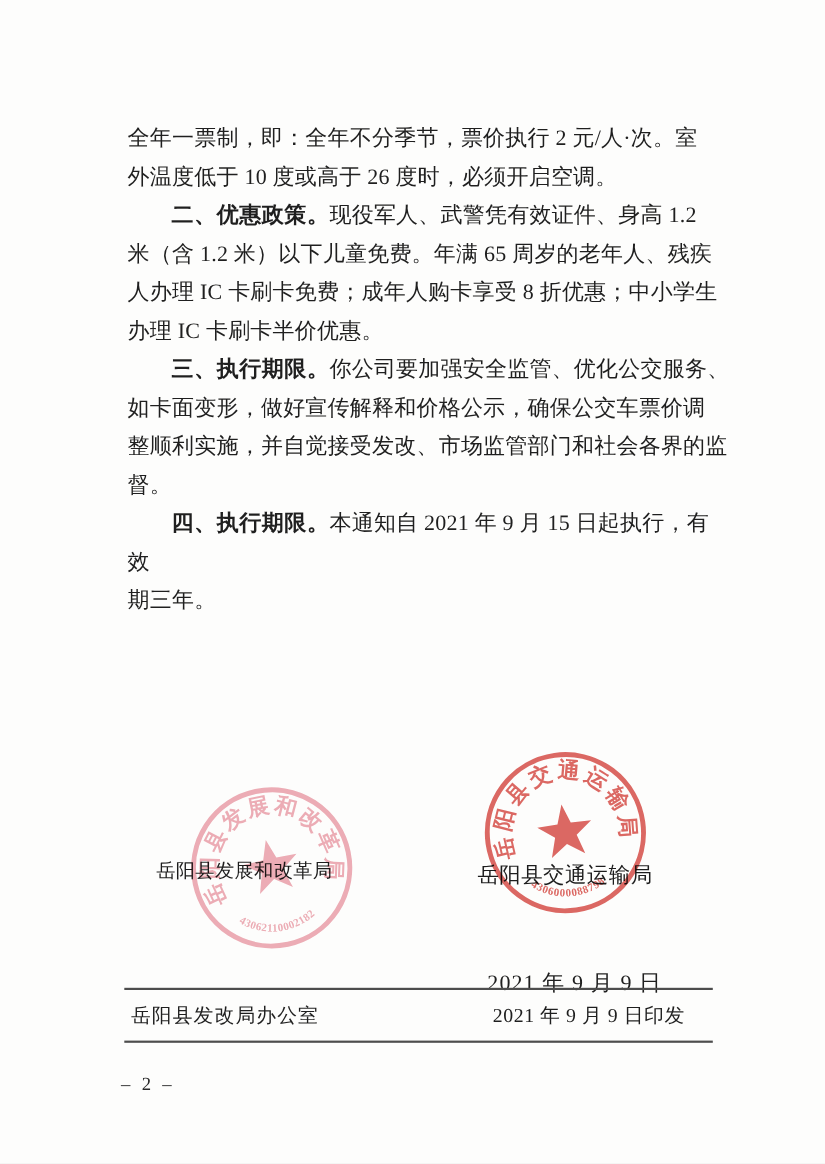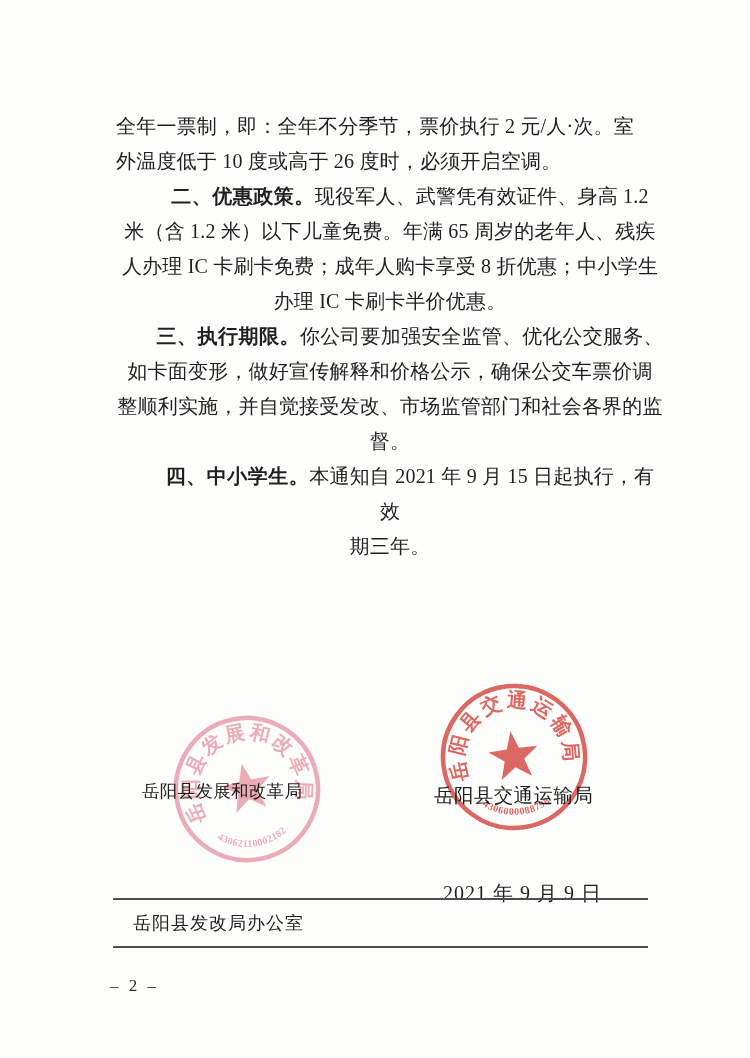--- a/index.html
+++ b/index.html
@@ -16,57 +16,57 @@
   .body-text {
     position: absolute;
     left: 116px;
     top: 109px;
     width: 548px;
     font-size: 20px;
     line-height: 35px;
     letter-spacing: 0.2px;
   }
   .para { margin: 0; white-space: pre-line; text-align: left; }
-  .para.indent { text-indent: 2em; text-align: center; }
+  .para.indent { text-indent: 2em; }
   .lead { font-weight: 700; letter-spacing: 0.5px; }
   
   .sig { position: absolute; color: #1d1d1d; }
   .sig-left  { left: 142px; top: 779px; font-size: 17.5px; letter-spacing: 0.3px; }
   .sig-right { left: 434px; top: 782px; font-size: 19.5px; letter-spacing: 0.4px; }
   .sign-date { position: absolute; left: 443px; top: 880px; font-size: 20px; letter-spacing: 1px; }
   
   .seal { position: absolute; mix-blend-mode: multiply; pointer-events: none; }
   .seal-left  { left: 167px; top: 709px; opacity: 0.72; }
   .seal-right { left: 434px; top: 677px; opacity: 0.88; }
   .seal text { font-family: "Liberation Serif", "DejaVu Serif", serif; font-weight: 700; }
   
   .footer-rule { position: absolute; left: 113px; width: 535px; height: 2px; background: #4d4d4d; }
   .footer-rule-top { top: 898px; }
   .footer-rule-bottom { top: 946px; }
-  .footer-office { position: absolute; left: 133px; top: 911px; font-size: 18px; letter-spacing: 1px; }
+  .footer-office { position: absolute; left: 119px; top: 911px; font-size: 18px; letter-spacing: 1px; }
   .footer-print  { position: absolute; left: 448px; top: 911px; font-size: 18px; letter-spacing: 0.5px; }
   .page-number { position: absolute; left: 110px; top: 976px; font-size: 17px; letter-spacing: 3px; color: #2a2a2a; }
 </style>
 </head>
 <body>
 
 <div class="page">
 
   <div class="body-text">
     <p class="para"><span>全年一票制，即：全年不分季节，票价执行 2 元/人·次。室
 外温度低于 10 度或高于 26 度时，必须开启空调。</span></p>
     <p class="para indent"><span class="lead">二、优惠政策。</span><span>现役军人、武警凭有效证件、身高 1.2
 米（含 1.2 米）以下儿童免费。年满 65 周岁的老年人、残疾
 人办理 IC 卡刷卡免费；成年人购卡享受 8 折优惠；中小学生
 办理 IC 卡刷卡半价优惠。</span></p>
     <p class="para indent"><span class="lead">三、执行期限。</span><span>你公司要加强安全监管、优化公交服务、
 如卡面变形，做好宣传解释和价格公示，确保公交车票价调
 整顺利实施，并自觉接受发改、市场监管部门和社会各界的监
 督。</span></p>
-    <p class="para indent"><span class="lead">四、中小学生。</span><span>本通知自 2021 年 9 月 15 日起执行，有效
+    <p class="para indent"><span class="lead">四、执行期限。</span><span>本通知自 2021 年 9 月 15 日起执行，有效
 期三年。</span></p>
   </div>
 
   <div class="sig sig-left">岳阳县发展和改革局</div>
   <div class="sig sig-right">岳阳县交通运输局</div>
 
   <svg class="seal seal-left" width="160" height="160" viewBox="0 0 160 160">
     <defs>
       <path id="sealArcL" d="M 36.7,105 A 50,50 0 1 1 123.3,105" fill="none"></path>
       <path id="numArcL" d="M 39,121 A 58,58 0 0 0 121,121" fill="none"></path>
@@ -89,17 +89,18 @@
       <path d="M80,54 L86.1,71.6 L104.7,72 L89.9,83.2 L95.3,101 L80,90.4 L64.7,101 L70.1,83.2 L55.3,72 L73.9,71.6 Z" fill="#d9544e"></path>
       <text font-size="20" letter-spacing="3.5" fill="#d9544e"><textPath href="#sealArcR" startOffset="10">岳阳县交通运输局</textPath></text>
       <text font-size="10" letter-spacing="0.6" fill="#d9544e"><textPath href="#numArcR" startOffset="4">4306000088798</textPath></text>
     </g>
   </svg>
 
   <div class="sign-date">2021 年 9 月 9 日</div>
 
   <div class="footer-rule footer-rule-top"></div>
   <div class="footer-office">岳阳县发改局办公室</div>
+  <div class="footer-print">2021 年 9 月 9 日印发</div>
   <div class="footer-rule footer-rule-bottom"></div>
 
   <div class="page-number">– 2 –</div>
 
 </div>
 
 </body></html>

